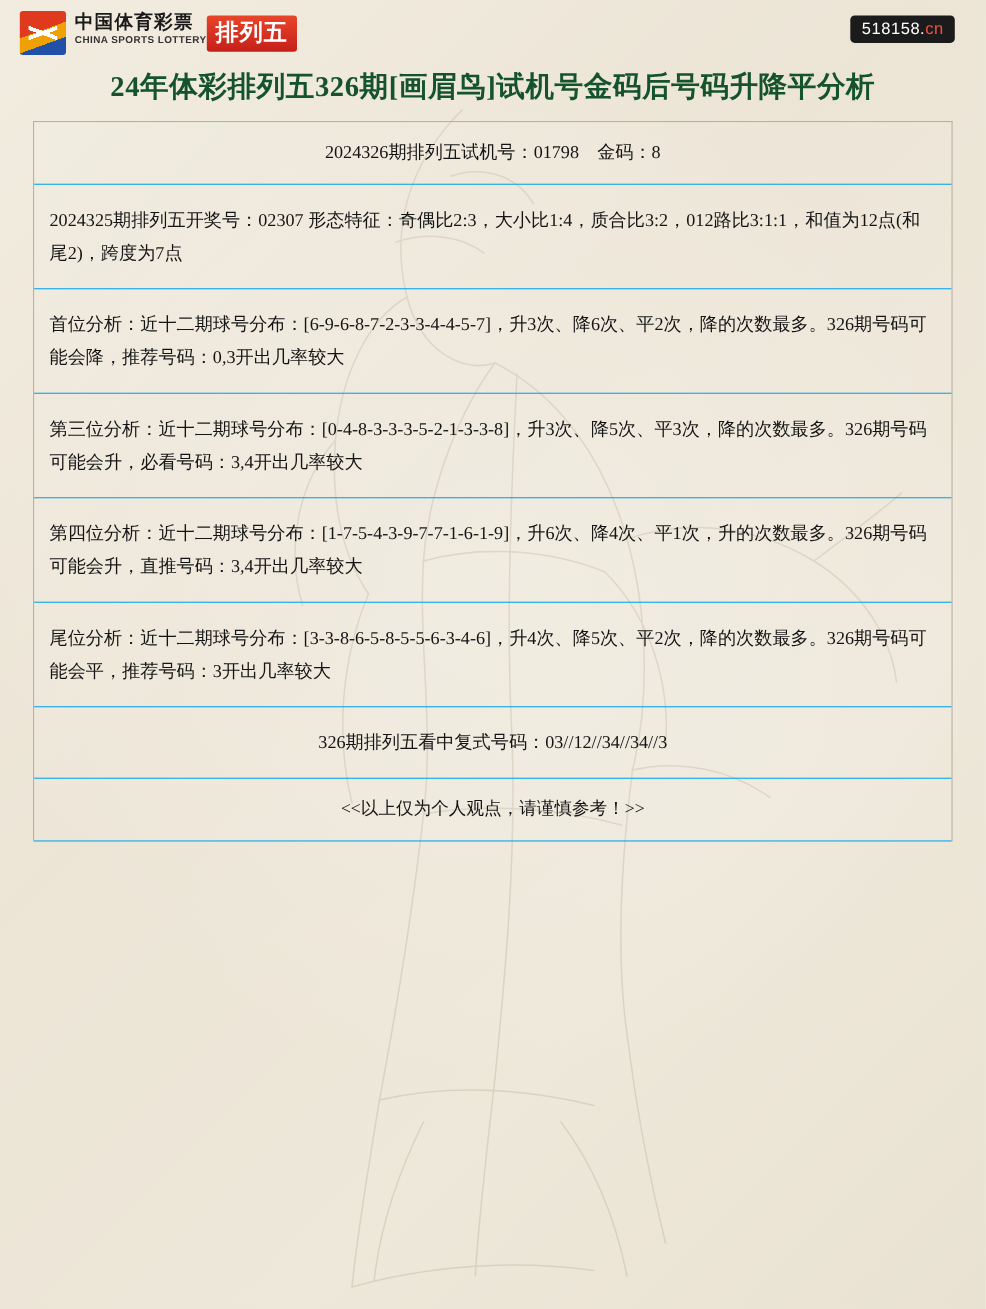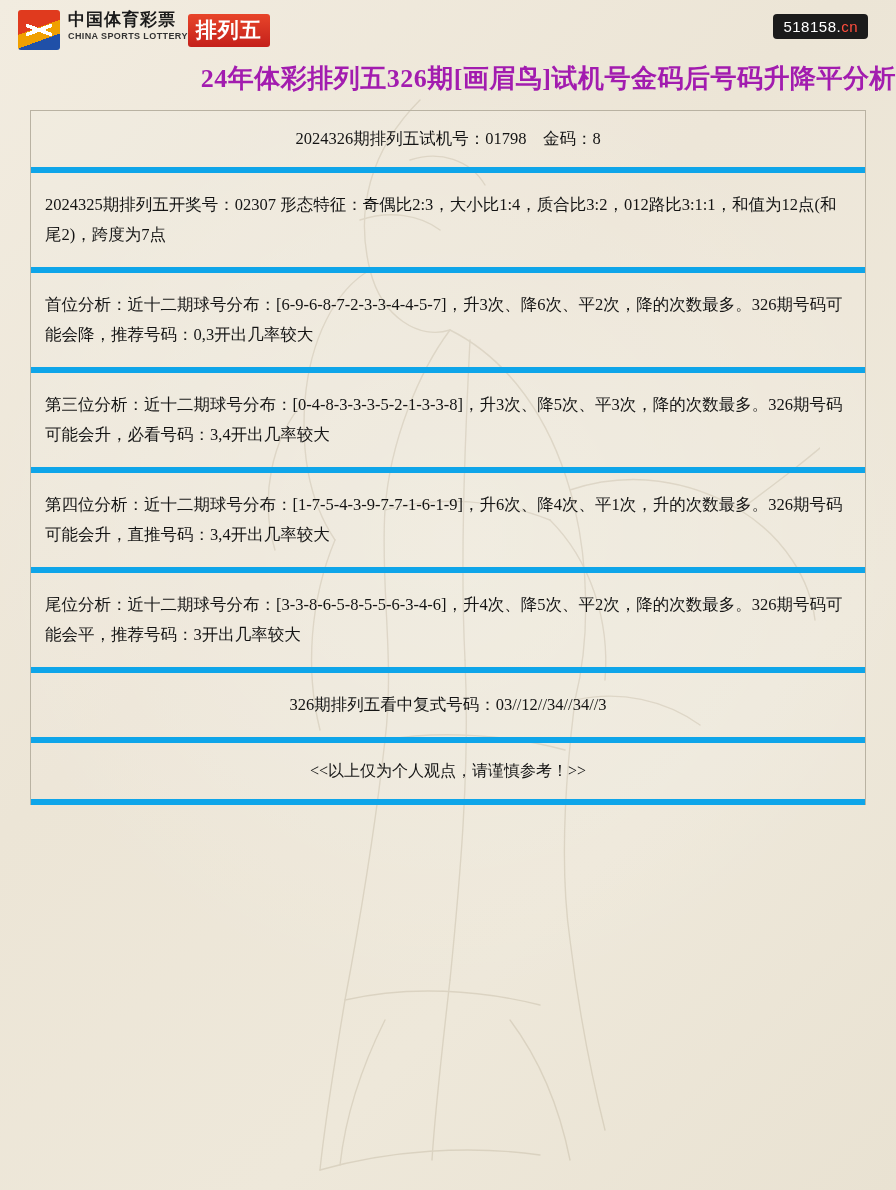--- a/index.html
+++ b/index.html
@@ -107,38 +107,38 @@
     font-family: "Liberation Sans", sans-serif;
     font-size: 15px;
     letter-spacing: 0.5px;
     color: #ffffff;
   }
   .site-badge .tld { color: #ff4d3d; }
 
   h1.title {
     position: relative;
     margin: 4px 0 0 0;
-    text-align: right;
+    text-align: center;
     font-size: 26px;
     line-height: 34px;
-    color: #a21caf;
+    color: #14532d;
     font-weight: bold;
     font-family: "Liberation Serif", serif;
     letter-spacing: 0.5px;
   }
 
   .table {
     position: relative;
     margin: 14px 30px 0 30px;
     border: 1px solid #b9b2a2;
     border-bottom: none;
     background: rgba(255,255,255,0.06);
   }
   .row {
-    border-bottom: 6px solid #0ea5e9;
+    border-bottom: 1px solid #0ea5e9;
     padding: 13px 14px;
     font-size: 16.5px;
     line-height: 30px;
     color: #141414;
     font-family: "Liberation Serif", serif;
   }
   .row.center { text-align: center; }
   .row.tall { padding: 17px 14px; }
   .row .inner { display: block; }
   .note {

